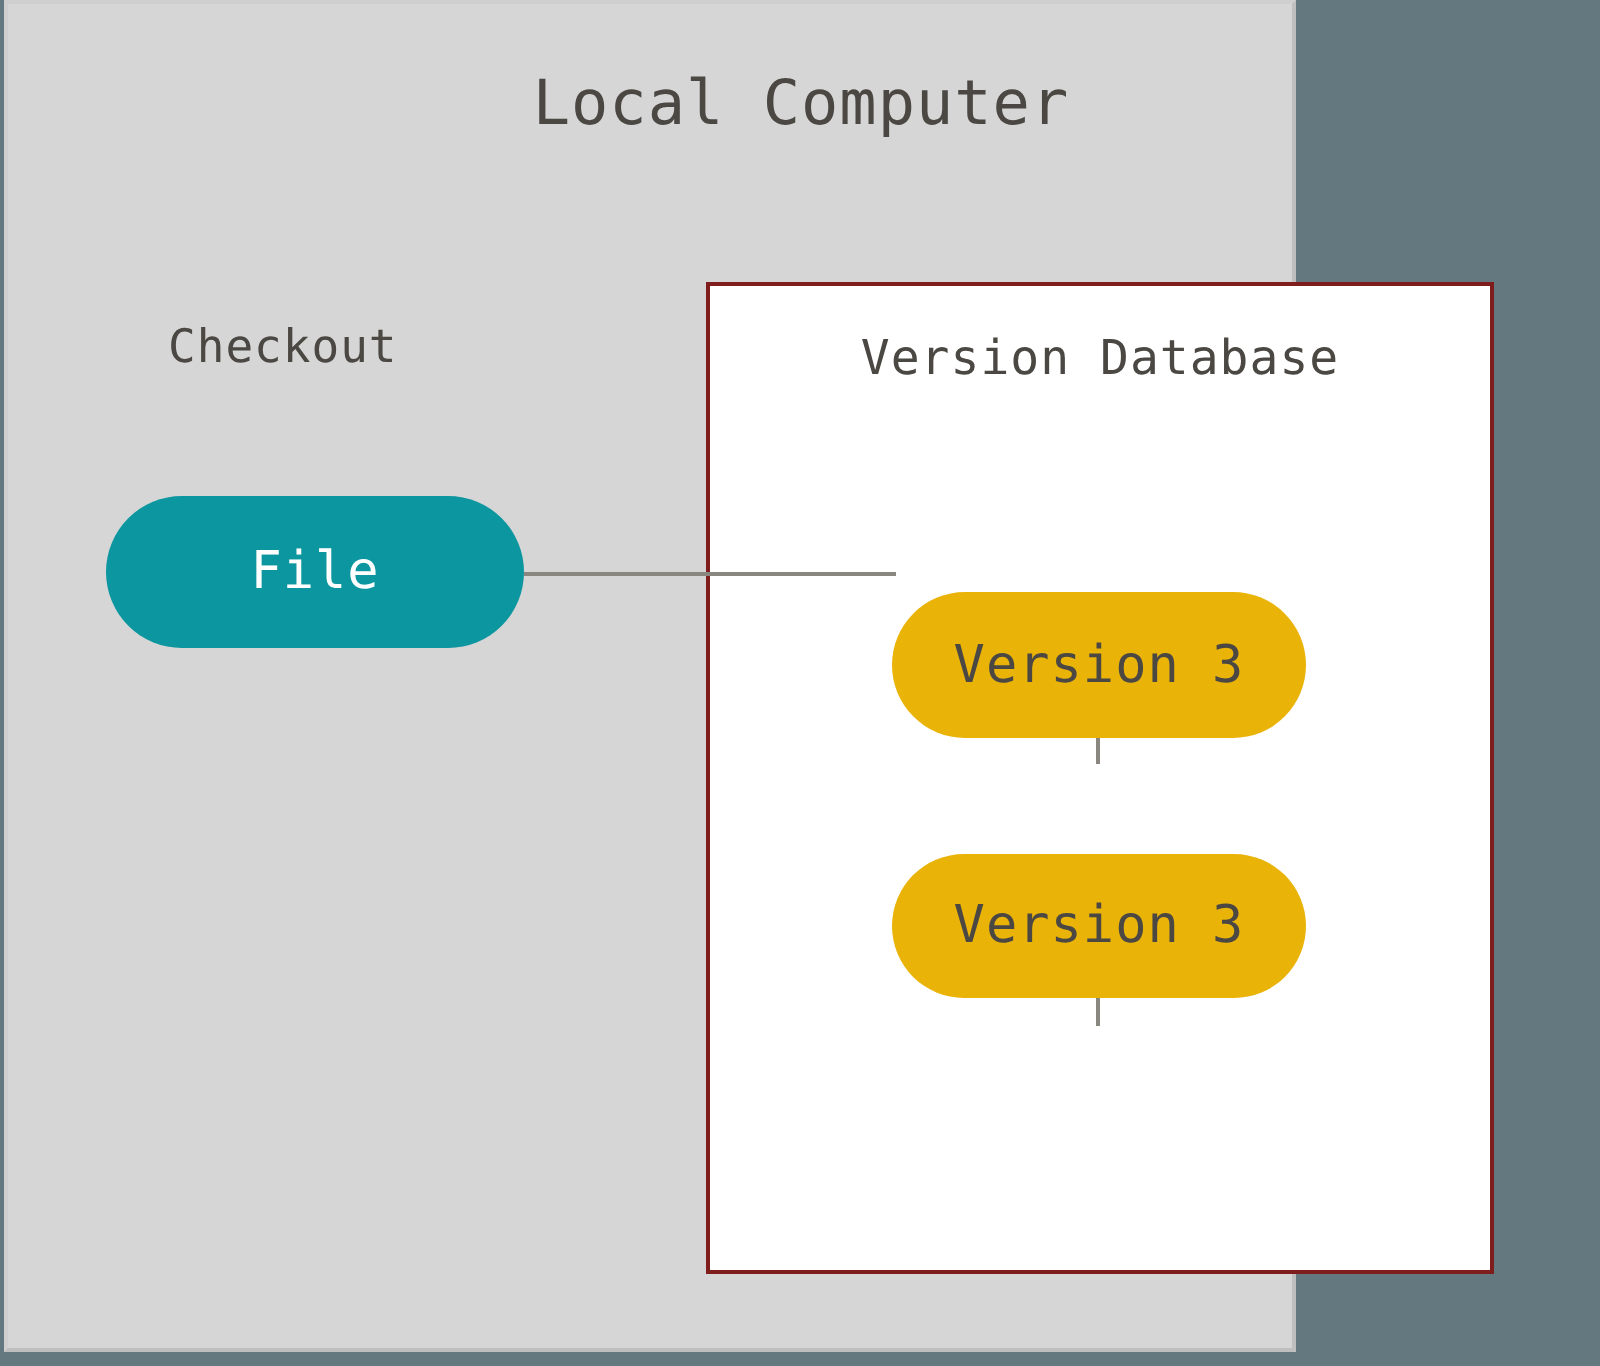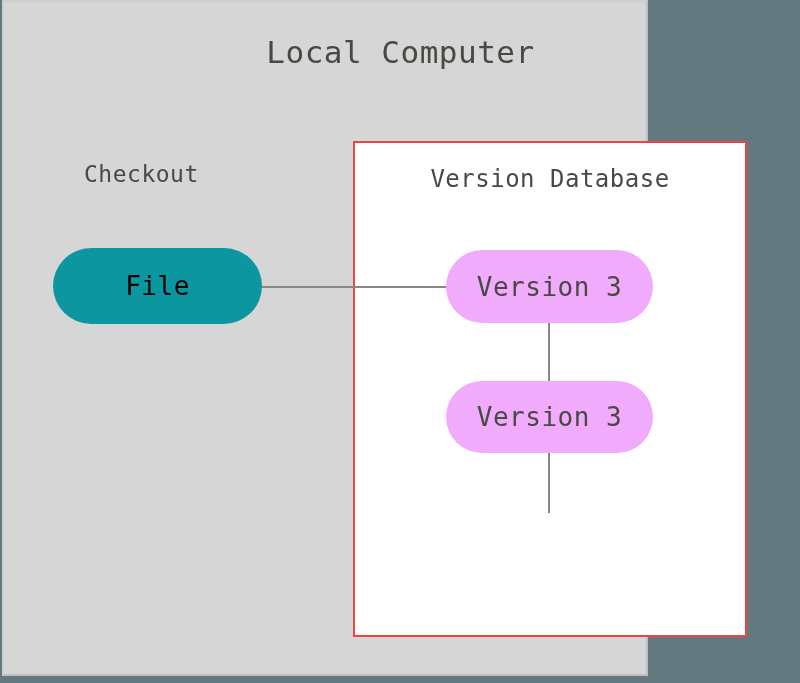--- a/index.html
+++ b/index.html
@@ -62,21 +62,21 @@
 
   
   .vdb-box {
     position: absolute;
     left: 349px;
     top: 139px;
     width: 394px;
     height: 496px;
     box-sizing: border-box;
     background: #ffffff;
-    border: 2px solid #ef4444;
+    border: 2px solid #7f1d1d;
   }
   .vdb-title {
     position: absolute;
     left: 0;
     top: 22px;
     width: 100%;
     text-align: center;
     font-size: 24px;
     color: #4b4843;
     white-space: pre;
@@ -104,25 +104,26 @@
     font-size: 26px;
     letter-spacing: 0.5px;
     white-space: pre;
   }
   .node.file {
     left: 49px;
     top: 246px;
     width: 209px;
     height: 76px;
     background: #0b96a0;
-    color: #000000;
+    color: #ffffff;
   }
   .node.version {
-    background: #f0abfc;
+    background: #eab308;
     color: #4b4843;
+    margin-top: 46px;
   }
   .node.v3 { left: 442px; top: 248px;  width: 207px; height: 73px; }
   .node.v2 { left: 442px; top: 379px;  width: 207px; height: 72px; }
   .node.v1 { left: 446px; top: 510px;  width: 199px; height: 72px; }
 </style>
 </head>
 <body>
 
 <div id="diagram-root">
 

